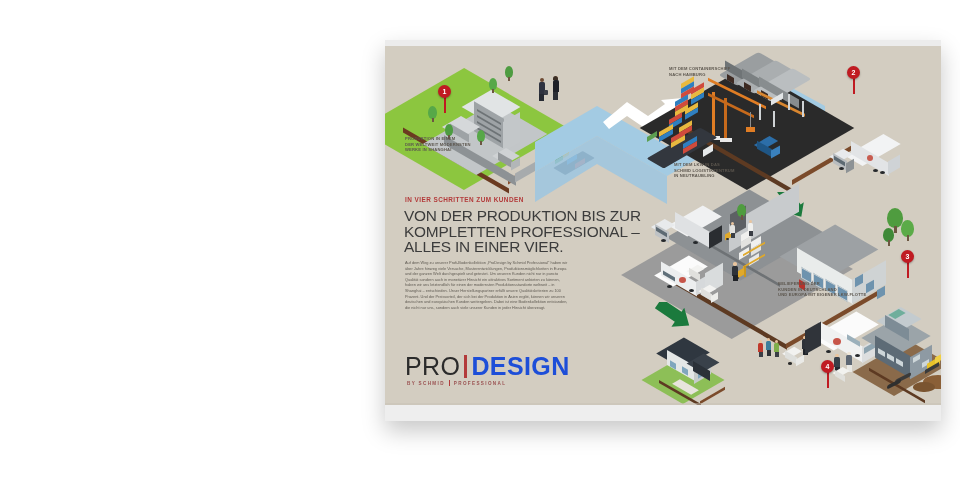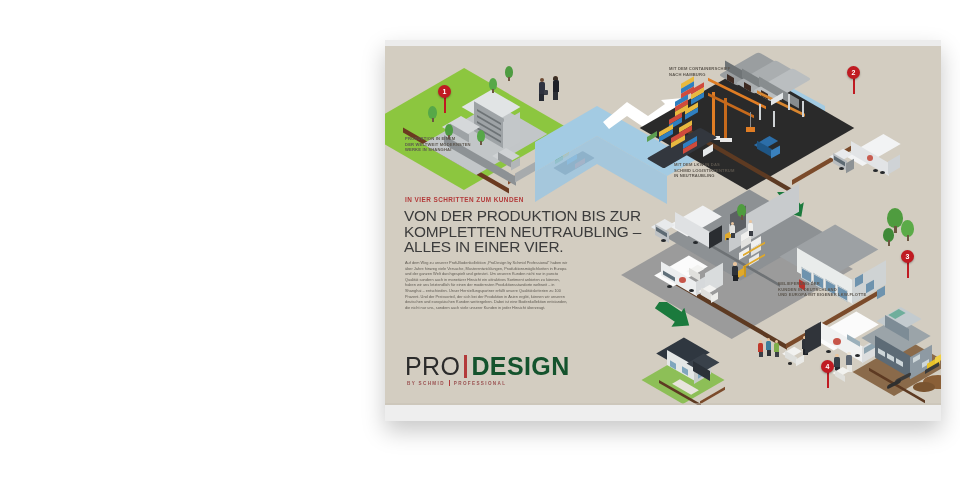--- a/index.html
+++ b/index.html
@@ -30,21 +30,21 @@
   .bodycopy{
     position:absolute;left:20px;top:220px;width:165px;
     color:#5f5a52;font-size:3.9px;line-height:5.6px;text-align:left;
   }
 
   
   .logo{position:absolute;left:20px;top:313px;width:200px;}
   .logo-main{display:flex;align-items:baseline;font-size:25px;line-height:26px;letter-spacing:.4px;}
   .logo-pro{color:#2b2b2b;font-weight:400;}
   .logo-bar{width:3px;height:23px;background:#b33a3a;margin:0 4px;align-self:center;}
-  .logo-design{color:#14532d;font-weight:bold;}
+  .logo-design{color:#1d4ed8;font-weight:bold;}
   .logo-sub{display:flex;align-items:center;margin-top:1px;margin-left:2px;
     font-size:4.6px;letter-spacing:1.35px;color:#9a5151;font-weight:bold;}
   .logo-sub .sep{width:1px;height:6px;background:#b33a3a;margin:0 4px;}
 
   
   .cap{position:absolute;color:#5c564e;font-size:4.1px;line-height:5.6px;font-weight:bold;letter-spacing:.18px;}
   #cap-1{left:20px;top:96px;width:110px;}
   #cap-2{left:284px;top:26px;width:120px;}
   #cap-3{left:289px;top:122px;width:120px;}
   #cap-4{left:393px;top:241px;width:140px;}
@@ -529,21 +529,21 @@
       <div class="pin" style="left:168px;top:58px;">
         <div class="ball">4</div>
         <div class="stem"></div>
       </div>
     </div>
 
     <div class="kicker">IN VIER SCHRITTEN ZUM KUNDEN</div>
 
     <div class="headline">
       <div>VON DER PRODUKTION BIS ZUR</div>
-      <div>KOMPLETTEN NEUTRAUBLING –</div>
+      <div>KOMPLETTEN PROFESSIONAL –</div>
       <div>ALLES IN EINER VIER.</div>
     </div>
 
     <div class="bodycopy">Auf dem Weg zu unserer Profi-Bodenkollektion „ProDesign by Schmid Professional“ haben wir über Jahre hinweg viele Versuche, Musterentwicklungen, Produktionsmöglichkeiten in Europa und der ganzen Welt durchgespielt und getestet. Um unseren Kunden nicht nur in puncto Qualität sondern auch in monetärer Hinsicht ein attraktives Sortiment anbieten zu können, haben wir uns letztendlich für einen der modernsten Produktionsstandorte weltweit – in Shanghai – entschieden. Unser Herstellungspartner erfüllt unsere Qualitätskriterien zu 100 Prozent. Und der Preisvorteil, der sich bei der Produktion in Asien ergibt, können wir unseren deutschen und europäischen Kunden weitergeben. Dabei ist eine Bodenkollektion entstanden, die nicht nur uns, sondern auch viele unserer Kunden in jeder Hinsicht überzeugt.</div>
 
     <div class="logo">
       <div class="logo-main">
         <span class="logo-pro">PRO</span>
         <span class="logo-bar"></span>
         <span class="logo-design">DESIGN</span>

